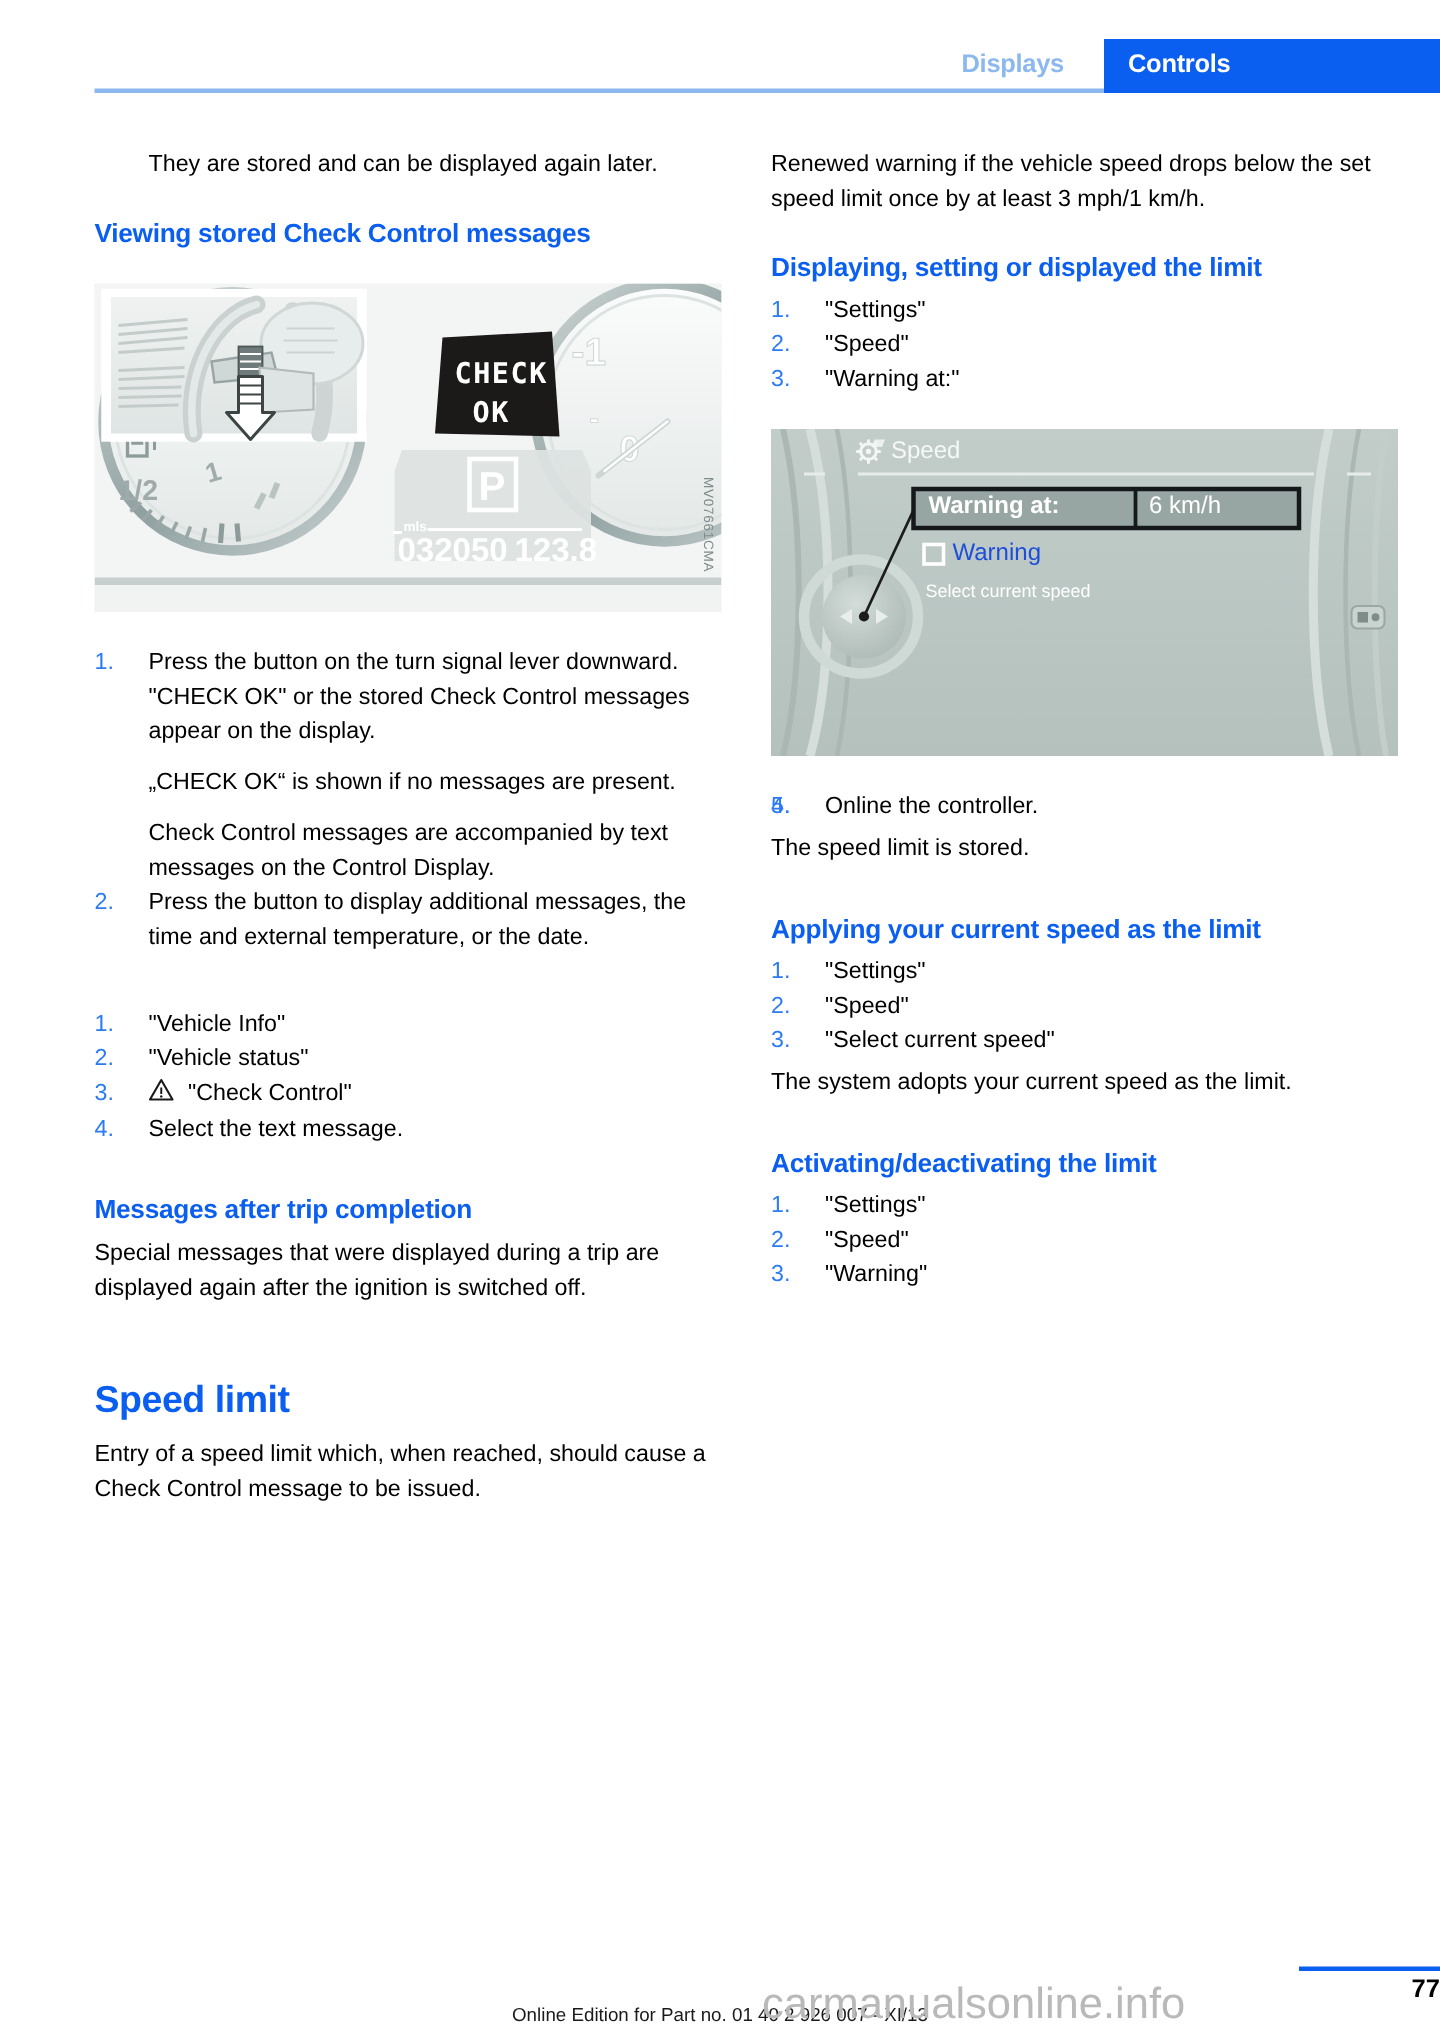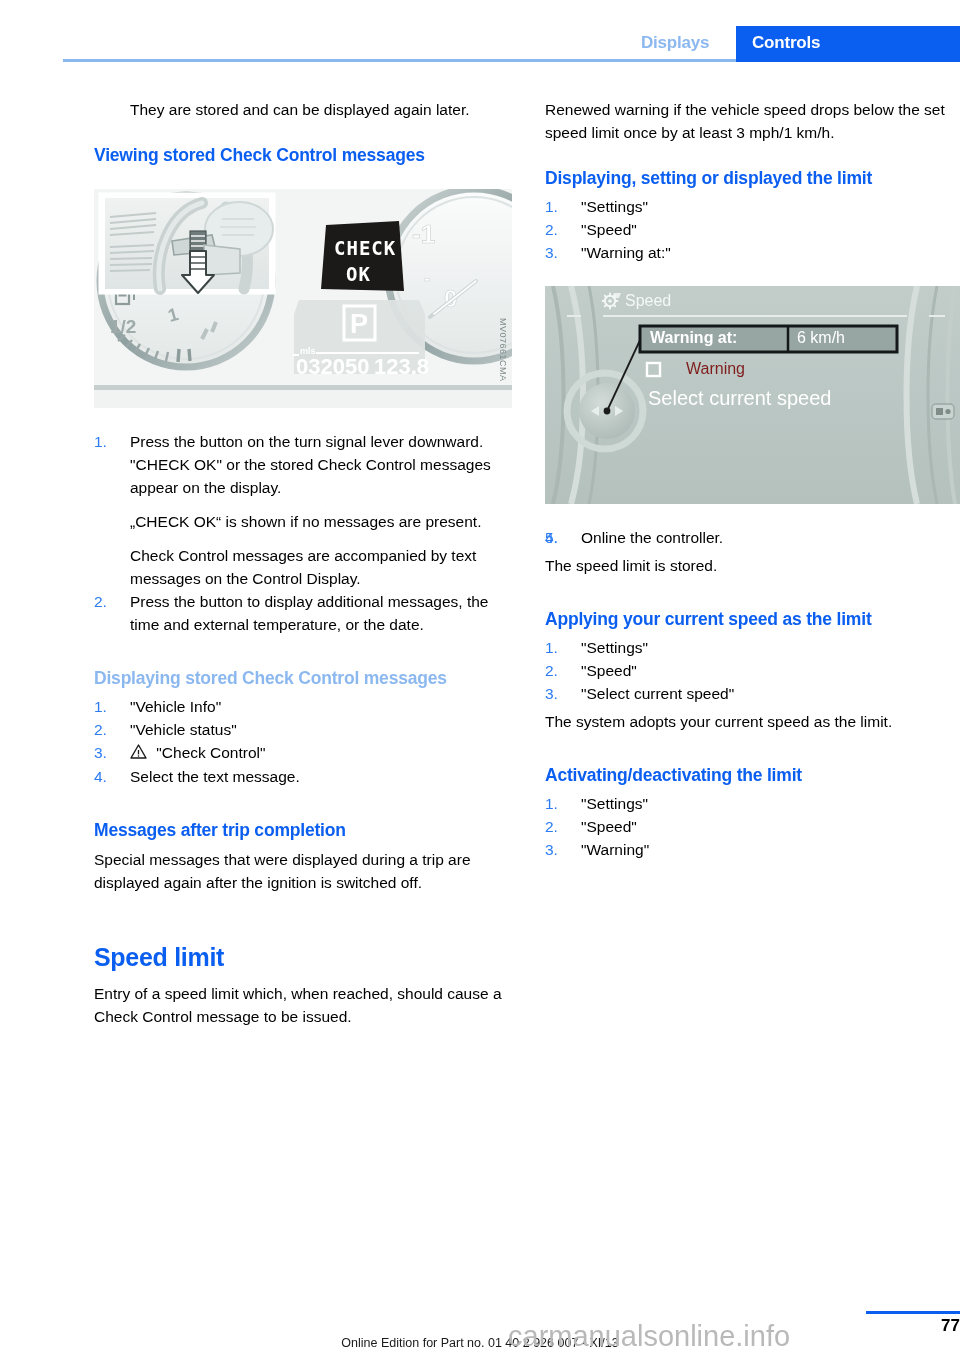--- a/index.html
+++ b/index.html
@@ -56,21 +56,20 @@
     font-size: 17px;
     font-weight: bold;
     letter-spacing: -0.2px;
   }
 
   
   .col {
     position: absolute;
     top: 98px;
     width: 418px;
-    margin-left: 31px;
   }
   .col-left  { left: 63px; }
   .col-right { left: 514px; }
 
   
   .para {
     font-size: 15.5px;
     line-height: 23px;
     margin: 0 0 0 0;
     color: #000;
@@ -360,21 +359,20 @@
   <div class="spacer-sm"></div>
   <p class="para indent">Check Control messages are accompanied by text messages on the Control Display.</p>
   <ol class="steps">
     <li>
       <span class="num">2.</span>
       <span>Press the button to display additional messages, the time and external temperature, or the date.</span>
     </li>
   </ol>
 
   <div class="spacer-lg"></div>
-  <h2 class="head light">Displaying stored Check Control messages</h2>
   <div style="height:5px"></div>
 
   <ol class="steps">
     <li>
       <span class="num">1.</span>
       <span>"Vehicle Info"</span>
     </li>
     <li>
       <span class="num">2.</span>
       <span>"Vehicle status"</span>
@@ -492,22 +490,22 @@
 
       <rect x="95" y="40" width="257" height="26" fill="#97a6a2" stroke="#15181a" stroke-width="3"></rect>
       <line x1="243" y1="41" x2="243" y2="65" stroke="#15181a" stroke-width="2.5"></line>
 
       <rect x="102" y="77" width="13" height="13" fill="none" stroke="#ffffff" stroke-width="2.4"></rect>
     </svg>
 
     <div style="position:absolute;left:80px;top:6px;font-size:16px;color:#f4f8f7;font-family:'Liberation Sans',sans-serif;">Speed</div>
     <div style="position:absolute;left:105px;top:43px;font-size:16px;font-weight:bold;color:#ffffff;font-family:'Liberation Sans',sans-serif;">Warning at:</div>
     <div style="position:absolute;left:252px;top:43px;font-size:16px;font-weight:normal;color:#ffffff;font-family:'Liberation Sans',sans-serif;">6 km/h</div>
-    <div style="position:absolute;left:141px;top:74px;font-size:16px;color:#7f1d1d;font-family:'Liberation Sans',sans-serif;">Warning</div>
-    <div style="position:absolute;left:103px;top:101px;font-size:20px;color:#ffffff;font-family:'Liberation Sans',sans-serif;">Select current speed</div>
+    <div style="position:absolute;left:121px;top:74px;font-size:16px;color:#1d4ed8;font-family:'Liberation Sans',sans-serif;">Warning</div>
+    <div style="position:absolute;left:103px;top:101px;font-size:12px;color:#ffffff;font-family:'Liberation Sans',sans-serif;">Select current speed</div>
   </div>
 
   <div class="spacer-md"></div>
 
   <ol class="steps">
     <li>
       <span class="num">4.</span>
     </li>
     <li>
       <span class="num">5.</span>

